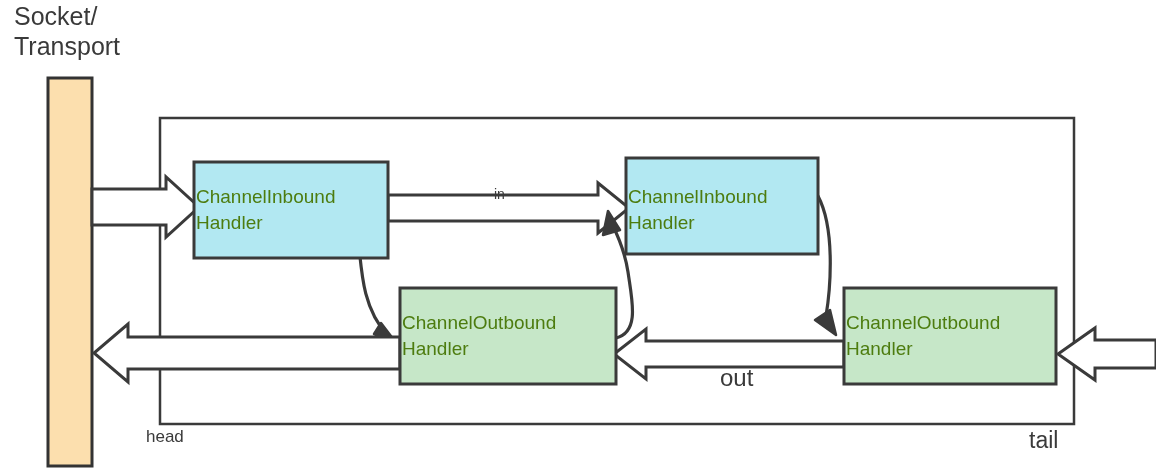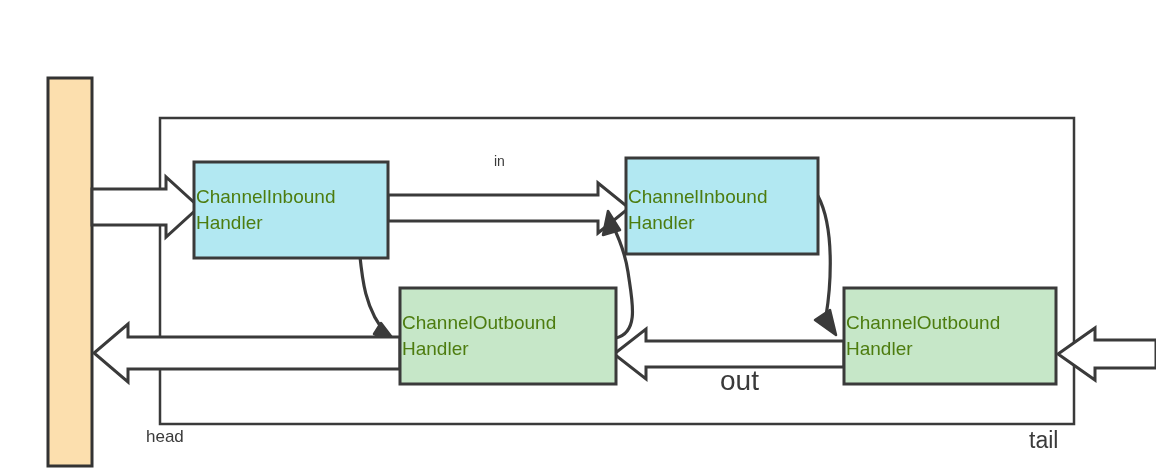--- a/index.html
+++ b/index.html
@@ -2,22 +2,22 @@
 <html><head>
 <meta charset="utf-8">
 <style>
   html,body{margin:0;padding:0;background:#ffffff;}
   body{font-family:"Liberation Sans","DejaVu Sans",sans-serif;}
   #stage{position:relative;width:1156px;height:474px;background:#ffffff;overflow:hidden;}
   #diagram{position:absolute;left:0;top:0;width:1156px;height:474px;}
   .lbl{position:absolute;color:#3a3a3a;white-space:pre;line-height:1.18;}
   .socket-label{left:14px;top:2px;font-size:25px;text-align:left;}
   .pipeline-label{left:851px;top:140px;font-size:25px;}
-  .in-label{left:494px;top:153px;font-size:14px;text-align:right;}
-  .out-label{left:720px;top:364px;font-size:28px;}
+  .in-label{left:494px;top:186px;font-size:14px;text-align:right;}
+  .out-label{left:720px;top:364px;font-size:24px;}
   .head-label{left:146px;top:427px;font-size:17px;}
   .tail-label{left:1029px;top:427px;font-size:23px;}
   .boxtext{position:absolute;color:#4d7c0f;text-align:left;font-size:19px;line-height:1.35;pointer-events:none;}
   .bt-in1{left:196px;top:184px;width:190px;}
   .bt-in2{left:628px;top:184px;width:188px;}
   .bt-out1{left:402px;top:310px;width:212px;}
   .bt-out2{left:846px;top:310px;width:208px;}
 </style>
 </head>
 <body>
@@ -48,20 +48,22 @@
     <path d="M 400 337 L 128 337 L 128 324 L 94 353 L 128 382 L 128 369 L 400 369 Z" fill="#ffffff" stroke="#3a3a3a" stroke-width="3" stroke-linejoin="miter"></path>
 
     <path d="M 1156 340 L 1095 340 L 1095 328 L 1058 354 L 1095 380 L 1095 368 L 1156 368 Z" fill="#ffffff" stroke="#3a3a3a" stroke-width="3" stroke-linejoin="miter"></path>
 
     <rect x="194" y="162" width="194" height="96" fill="#b2e8f2" stroke="#3a3a3a" stroke-width="3"></rect>
     <rect x="626" y="158" width="192" height="96" fill="#b2e8f2" stroke="#3a3a3a" stroke-width="3"></rect>
     <rect x="400" y="288" width="216" height="96" fill="#c6e7c8" stroke="#3a3a3a" stroke-width="3"></rect>
     <rect x="844" y="288" width="212" height="96" fill="#c6e7c8" stroke="#3a3a3a" stroke-width="3"></rect>
   </svg>
 
+  <div class="lbl socket-label">Socket/
+Transport</div>
 
 
   <div class="lbl in-label">in</div>
 
   <div class="lbl out-label">out</div>
 
   <div class="lbl head-label">head</div>
 
   <div class="lbl tail-label">tail</div>
 

